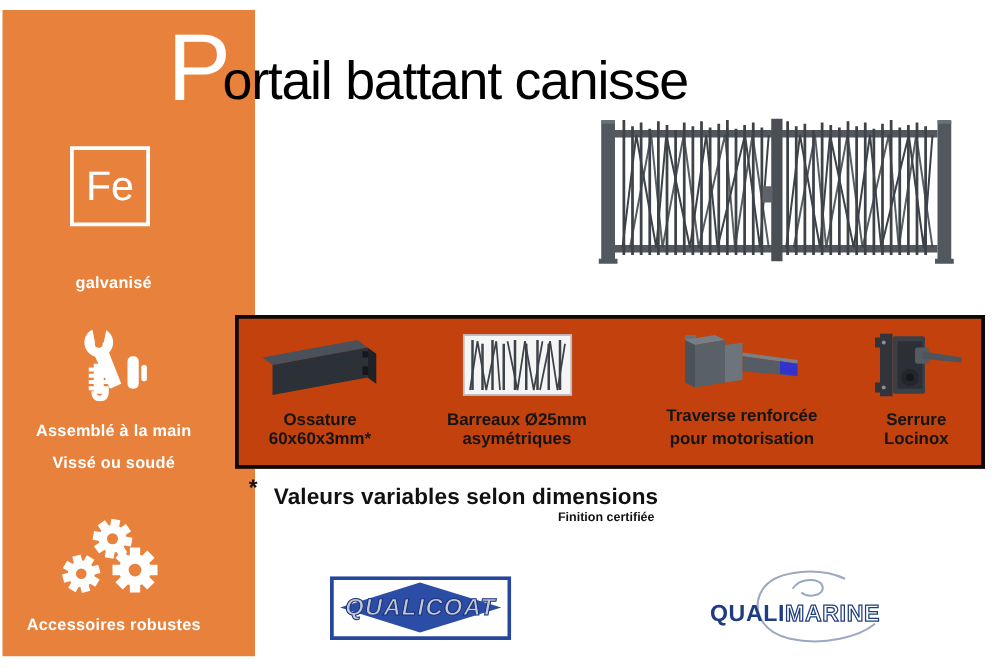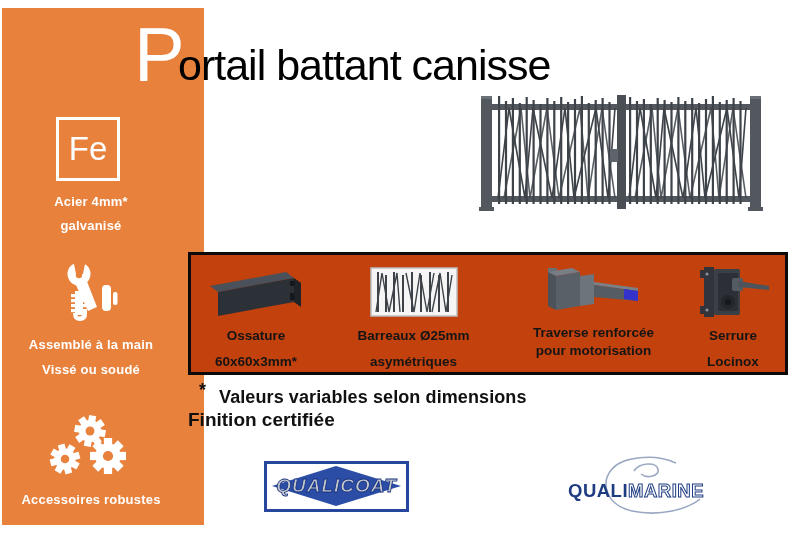--- a/index.html
+++ b/index.html
@@ -24,30 +24,30 @@
   
   .gate-svg{position:absolute;left:478px;top:92px;}
 
   
   .features-box{position:absolute;left:188px;top:252px;width:594px;height:117px;
                 border:3px solid #0a0a0a;background:#c2410c;display:grid;
                 grid-template-columns:130px 185px 175px 104px;}
   .feature{text-align:center;}
   .f-icon{height:58px;display:flex;align-items:center;justify-content:center;margin-top:8px;}
   .f-l1{margin-top:7px;font-size:13.5px;font-weight:700;color:#151515;}
-  .f-l2{margin-top:11px;font-size:13.5px;font-weight:700;color:#151515;}
+  .f-l2{font-size:13.5px;font-weight:700;color:#151515;}
   .feature.tight .f-l1{margin-top:4px;}
   .feature.tight .f-l2{margin-top:3px;}
 
   
   .footnote{position:absolute;left:199px;top:381px;display:flex;color:#111;}
   .fn-star{font-size:18px;font-weight:700;line-height:1;}
   .fn-text{font-size:18px;font-weight:700;margin-top:6px;margin-left:13px;letter-spacing:.1px;}
-  .finish{position:absolute;left:188px;top:409px;width:594px;
-          font-size:19px;font-weight:700;color:#111;}
+  .finish{position:absolute;left:188px;top:409px;width:594px;text-align:center;
+          font-size:10px;font-weight:700;color:#111;}
 
   
   .qualicoat-svg{position:absolute;left:264px;top:461px;}
   .qualimarine-svg{position:absolute;left:558px;top:453px;}
 </style>
 </head>
 <body>
 
 <div class="stage">
 
@@ -97,21 +97,20 @@
         <line x1="60" y1="53.75" x2="60" y2="62" stroke="#fff" stroke-width="8.25"></line>
         <line x1="53.10570888343116" y1="50.89429111656884" x2="47.27207793864215" y2="56.72792206135786" stroke="#fff" stroke-width="8.25"></line>
         <line x1="50.25" y1="44" x2="42" y2="44" stroke="#fff" stroke-width="8.25"></line>
         <line x1="53.10570888343116" y1="37.10570888343116" x2="47.27207793864214" y2="31.27207793864215" stroke="#fff" stroke-width="8.25"></line>
         <line x1="60" y1="34.25" x2="60" y2="26" stroke="#fff" stroke-width="8.25"></line>
         <line x1="66.89429111656884" y1="37.10570888343116" x2="72.72792206135784" y2="31.27207793864214" stroke="#fff" stroke-width="8.25"></line>
         <circle cx="60" cy="44" r="12.75" fill="#fff"></circle>
         <circle cx="60" cy="44" r="5.1000000000000005" fill="#E8813C"></circle>
       </svg>
 
-    <div class="side-line sl-1">Acier 4mm*</div>
     <div class="side-line sl-2">galvanisé</div>
     <div class="side-line sl-3">Assemblé à la main</div>
     <div class="side-line sl-4">Vissé ou soudé</div>
     <div class="side-line sl-5">Accessoires robustes</div>
   </div>
 
   <span class="big-p">P</span>
   <span class="title-rest">ortail battant canisse</span>
 
   <svg class="gate-svg" id="gate-svg" width="286" height="126" viewBox="0 0 286 126">

